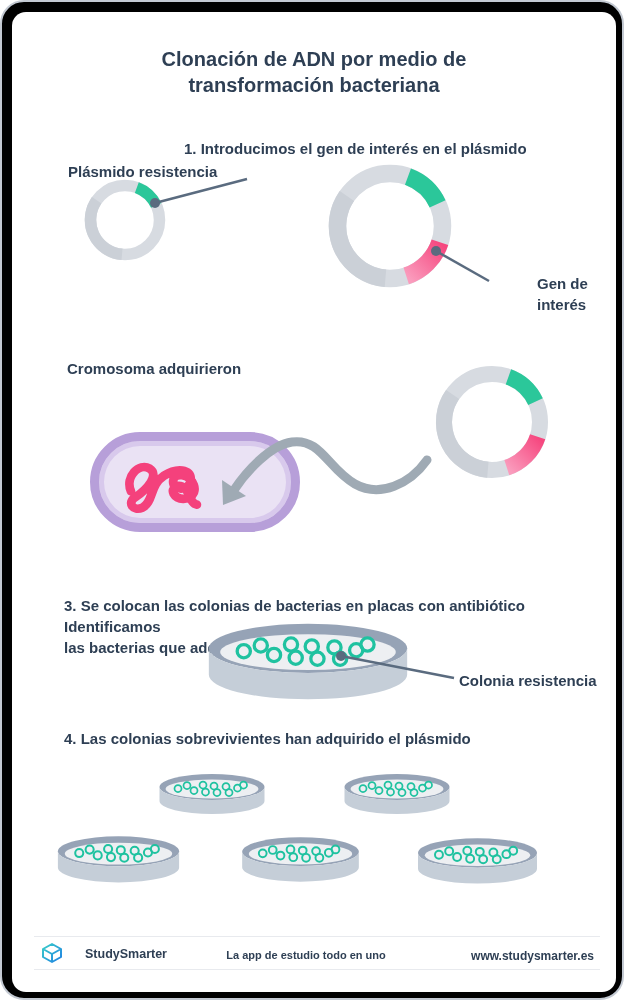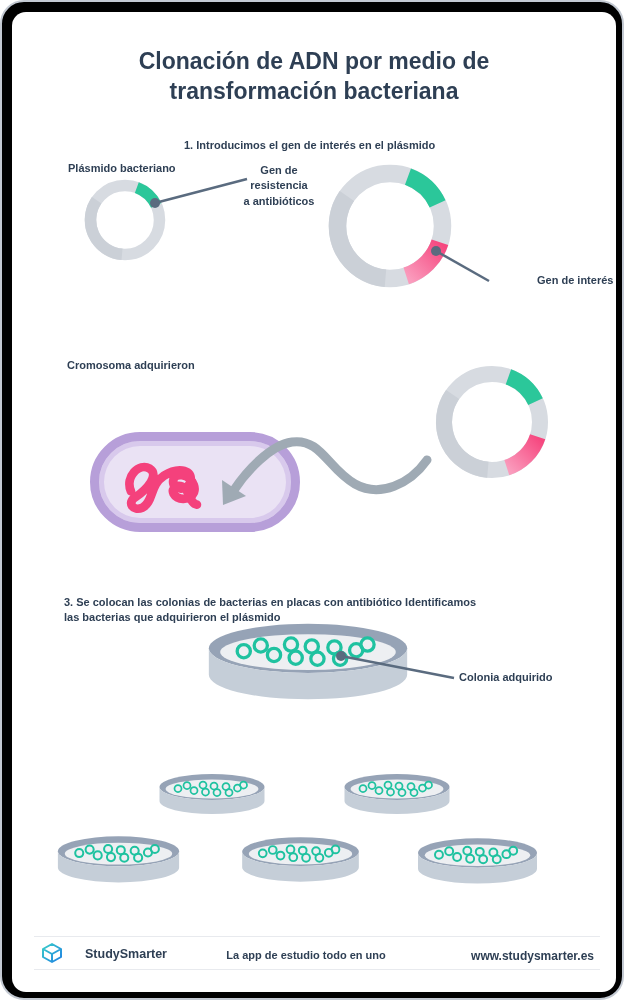--- a/index.html
+++ b/index.html
@@ -6,26 +6,26 @@
   .device{
     position:relative;width:624px;height:1000px;box-sizing:border-box;
     background:#000;border:2px solid #c3c9d2;border-radius:24px;
     font-family:"Liberation Sans",sans-serif;overflow:hidden;
   }
   .card{
     position:absolute;left:10px;top:10px;width:604px;height:980px;
     background:#ffffff;border-radius:14px;overflow:hidden;
   }
   .lbl{
-    position:absolute;color:#2e3f54;font-weight:bold;font-size:11px;
+    position:absolute;color:#2e3f54;font-weight:bold;font-size:15px;
     line-height:1.4;white-space:pre-line;
   }
   .title{
     position:absolute;left:0;right:0;top:34px;text-align:center;
-    color:#2e3f54;font-weight:bold;font-size:23px;line-height:1.32;
+    color:#2e3f54;font-weight:bold;font-size:20px;line-height:1.32;
     white-space:pre-line;
   }
   .center-lbl{text-align:center;}
   .abs{position:absolute;}
   .bacteria{
     position:absolute;left:78px;top:420px;width:210px;height:100px;
     box-sizing:border-box;background:#eae2f4;border:9px solid #b79fd9;
     border-radius:52px;box-shadow:inset 0 0 0 5px #d8c9ec;
   }
   .overlay{position:absolute;left:0;top:0;pointer-events:none;}
@@ -79,24 +79,21 @@
           </g>
           <path d="M5,30 A105,26 0 0 0 215,30 L215,58 A105,26 0 0 1 5,58 Z" fill="#c5ced8"></path>
         </symbol>
       </defs>
     </svg>
 
     <div class="title">Clonación de ADN por medio de
 transformación bacteriana</div>
 
     <div class="lbl" style="left:172px;top:126px;">1. Introducimos el gen de interés en el plásmido</div>
-    <div class="lbl" style="left:56px;top:149px;">Plásmido bacteriano</div>
-    <div class="lbl center-lbl" style="left:207px;top:151px;width:120px;">Gen de
-resistencia
-a antibióticos</div>
+    <div class="lbl" style="left:56px;top:149px;">Plásmido resistencia</div>
 
     <svg class="abs" style="left:67px;top:162px;" width="92" height="92" viewBox="0 0 120 120">
         <use href="#sym-plasmid-t"></use>
       </svg>
     <svg class="abs" style="left:308px;top:144px;" width="140" height="140" viewBox="0 0 120 120">
         <use href="#sym-plasmid-tp"></use>
       </svg>
 
     <div class="lbl" style="left:477px;top:261px;margin-left:48px;">Gen de interés</div>
 
@@ -108,22 +105,23 @@
     </svg>
     <svg class="abs" style="left:416px;top:346px;" width="128" height="128" viewBox="0 0 120 120">
         <use href="#sym-plasmid-tp"></use>
       </svg>
 
     <div class="lbl" style="left:52px;top:560px;width:500px;margin-top:23px;">3. Se colocan las colonias de bacterias en placas con antibiótico Identificamos
 las bacterias que adquirieron el plásmido</div>
     <svg class="abs" style="left:192px;top:608px;" width="208" height="85" viewBox="0 0 220 90">
         <use href="#sym-dish"></use>
       </svg>
-    <div class="lbl" style="left:447px;top:658px;">Colonia adquirido</div>
+    <div class="lbl" style="left:447px;top:658px;">Colonia resistencia</div>
 
+    <div class="lbl" style="left:52px;top:716px;">4. Las colonias sobrevivientes han adquirido el plásmido</div>
     <svg class="abs" style="left:145px;top:760px;" width="110" height="45" viewBox="0 0 220 90">
         <use href="#sym-dish"></use>
       </svg>
     <svg class="abs" style="left:330px;top:760px;" width="110" height="45" viewBox="0 0 220 90">
         <use href="#sym-dish"></use>
       </svg>
     <svg class="abs" style="left:43px;top:822px;" width="127" height="52" viewBox="0 0 220 90">
         <use href="#sym-dish"></use>
       </svg>
     <svg class="abs" style="left:227px;top:823px;" width="123" height="50" viewBox="0 0 220 90">

